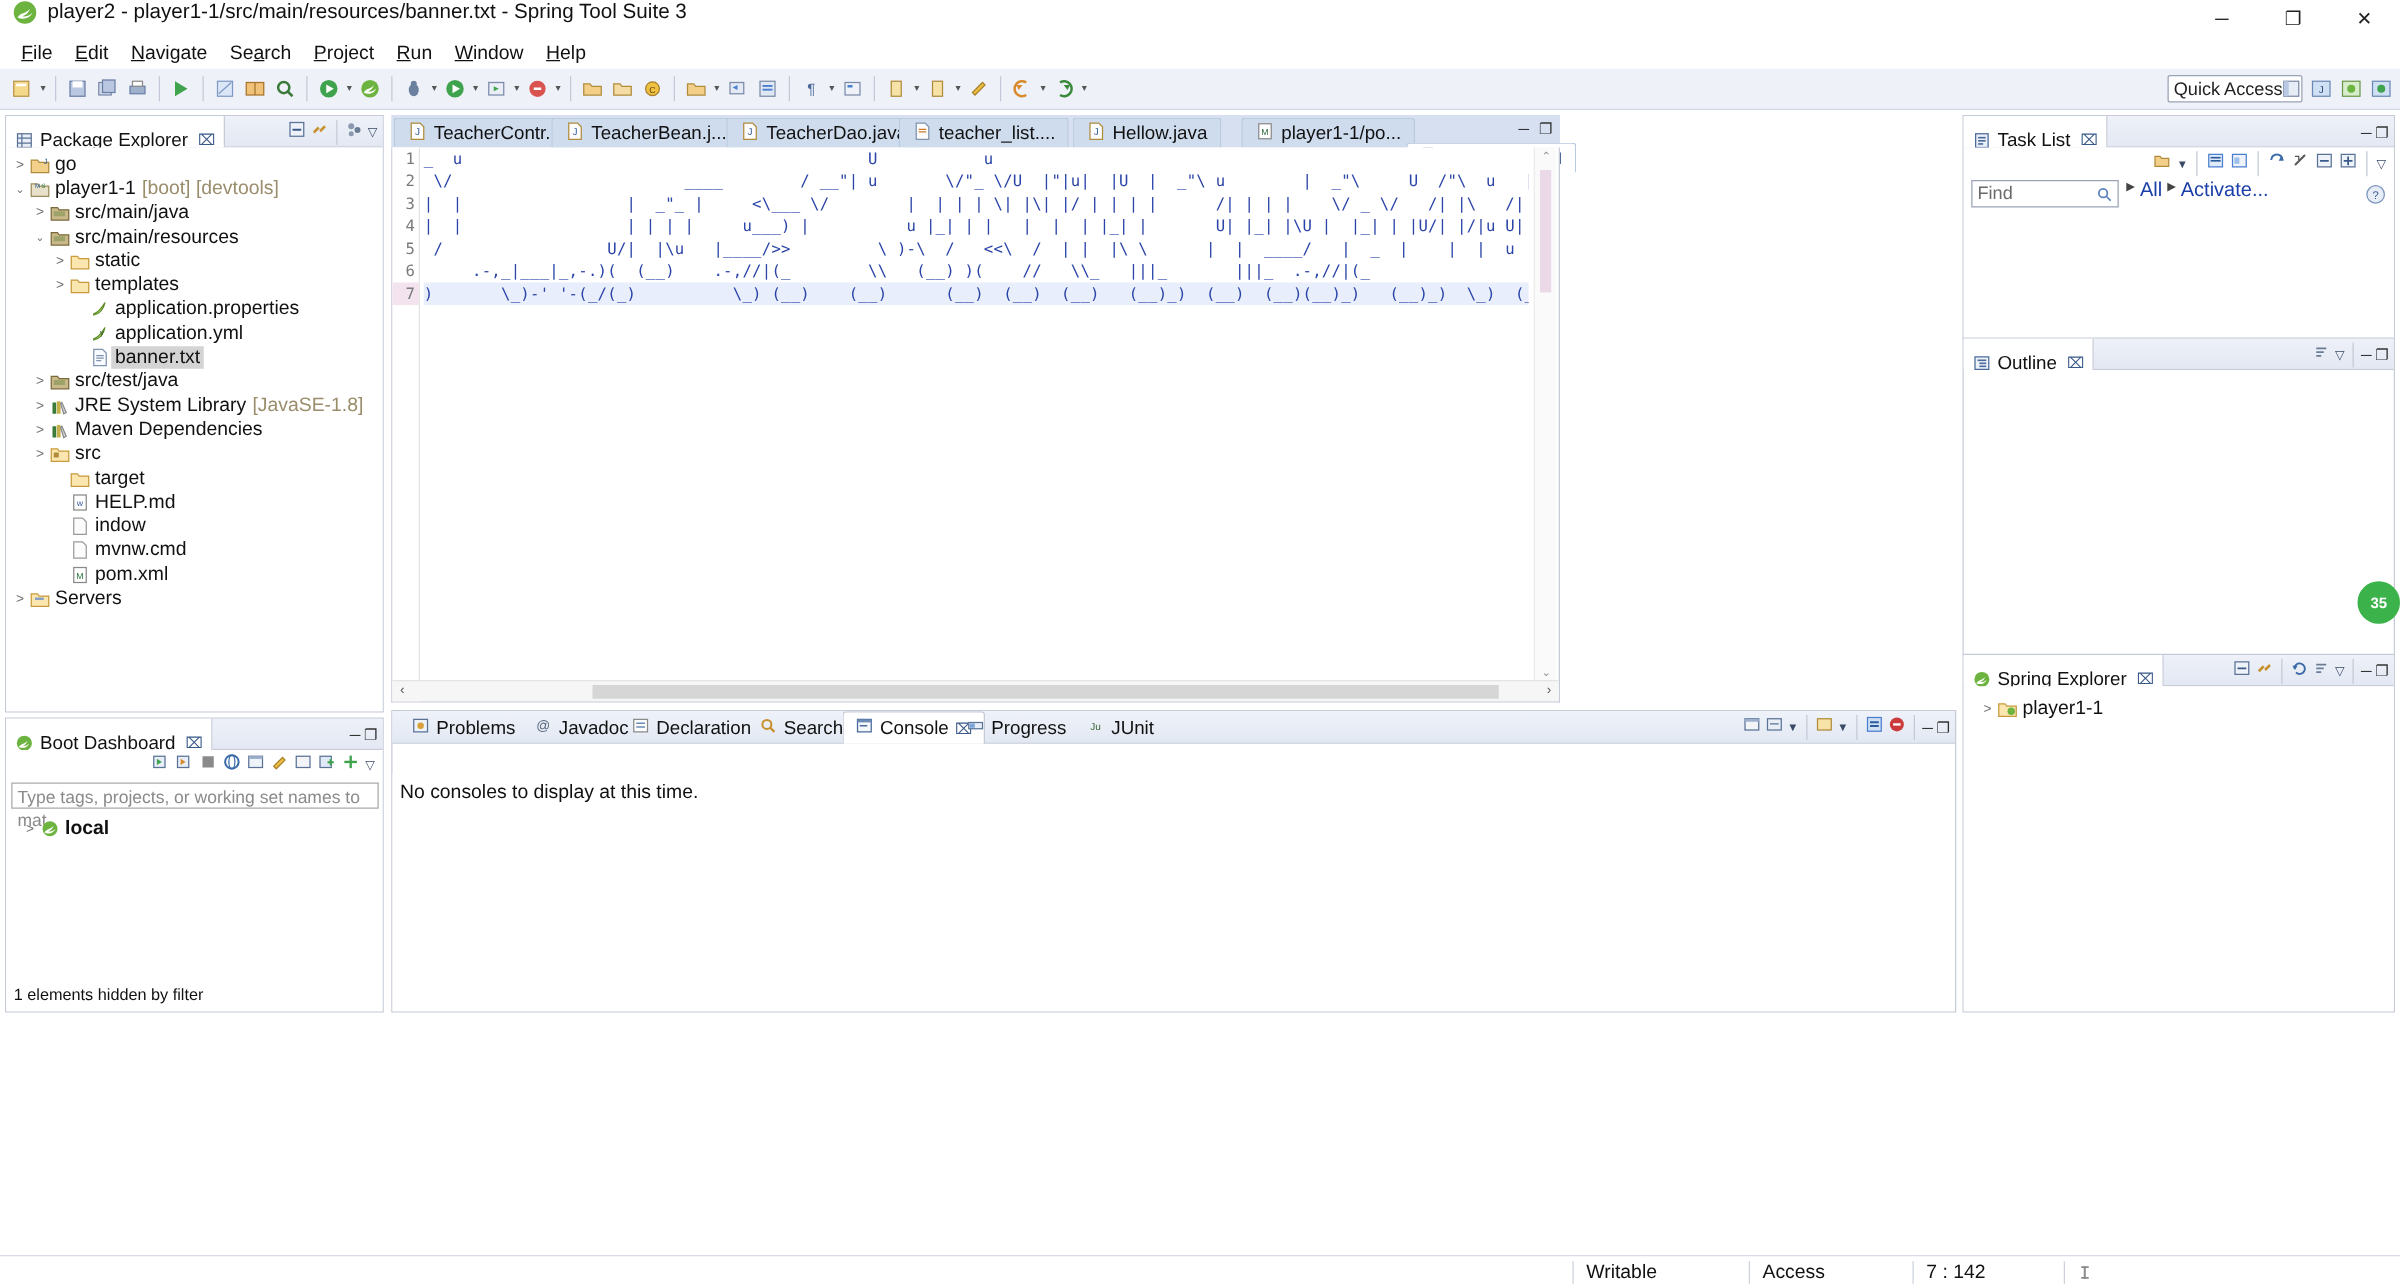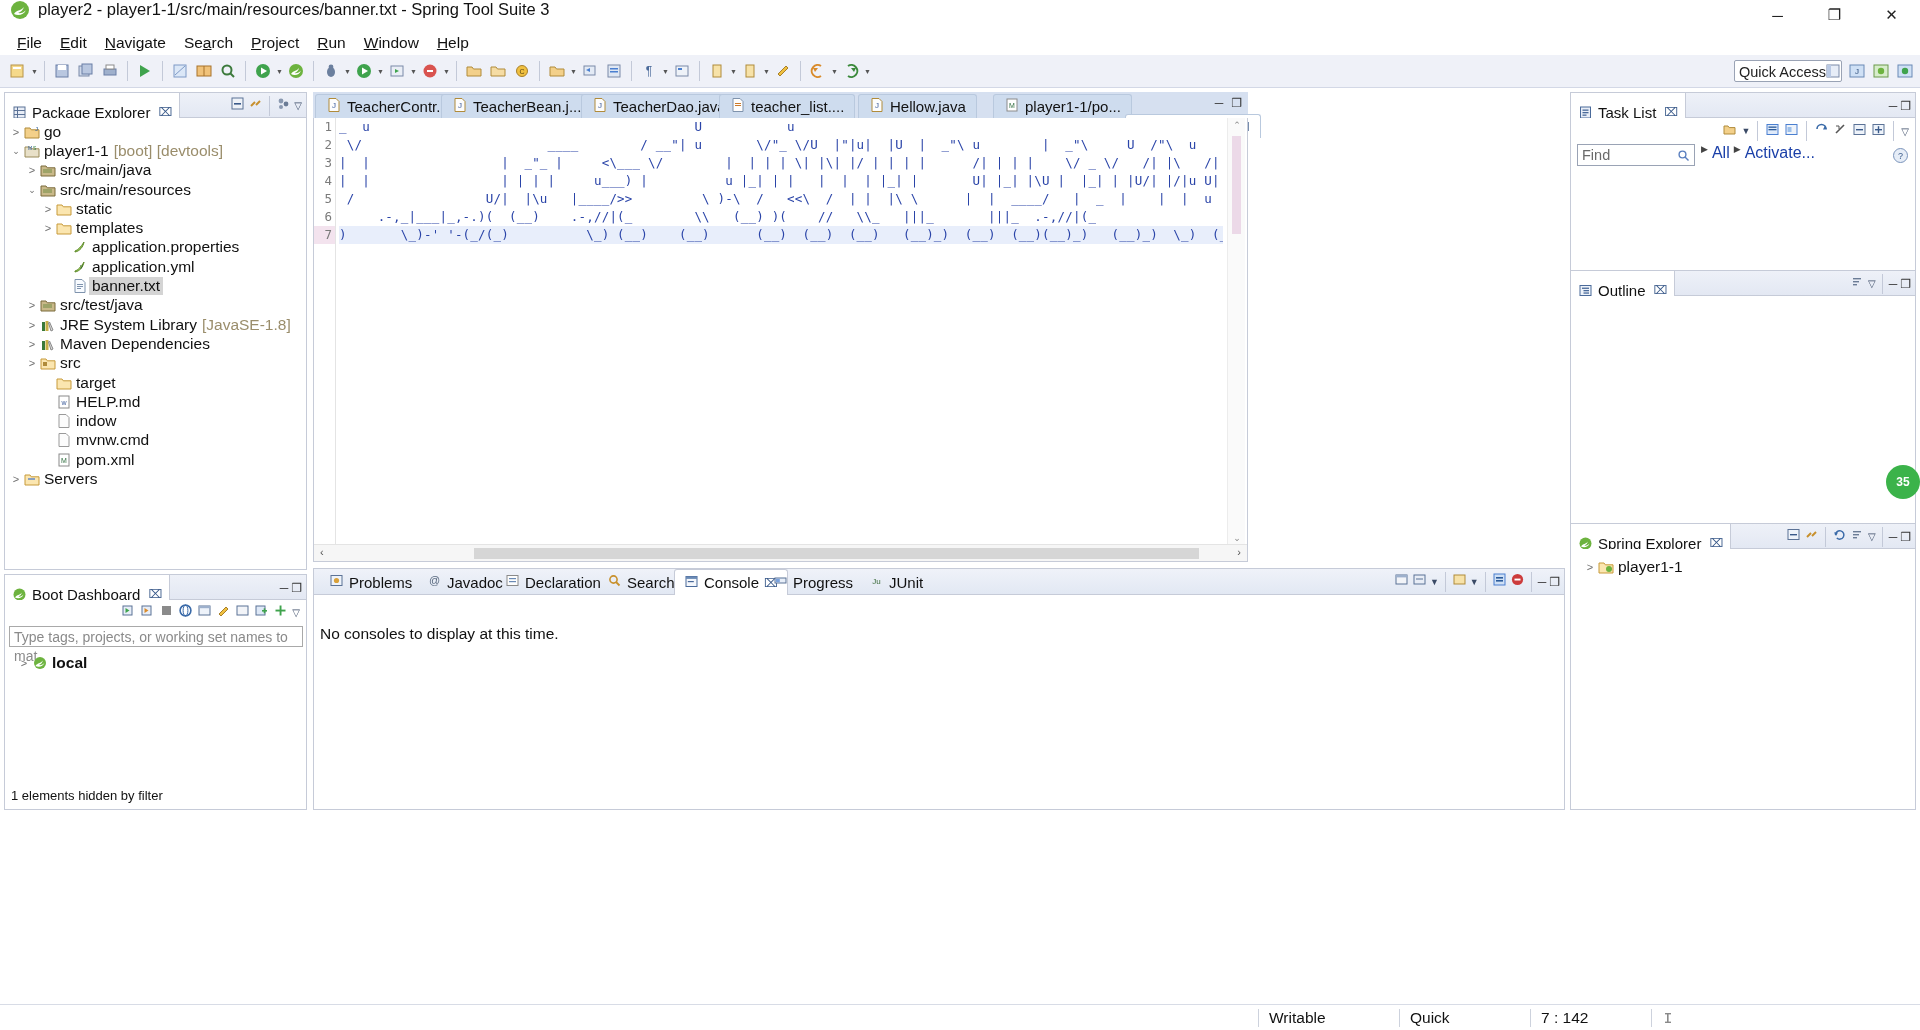--- a/index.html
+++ b/index.html
@@ -1073,21 +1073,21 @@
     </div>
   </div>
 
   <div class="progress-badge">35</div>
 
   <div class="statusbar">
     <div style="width:1258px;"></div>
     <div class="sb-sep"></div>
     <div class="sb-cell" style="width:140px;">Writable</div>
     <div class="sb-sep"></div>
-    <div class="sb-cell" style="width:130px;">Quick</div>
+    <div class="sb-cell" style="width:130px;">Access</div>
     <div class="sb-sep"></div>
     <div class="sb-cell" style="width:120px;">7 : 142</div>
     <div class="sb-sep"></div>
     <div class="sb-cell">
       <svg width="14" height="14" viewBox="0 0 14 14">
           <rect x="5" y="2" width="1.6" height="10" fill="#8a8a8a"></rect>
           <rect x="3" y="2" width="6" height="1.4" fill="#8a8a8a"></rect>
           <rect x="3" y="10.6" width="6" height="1.4" fill="#8a8a8a"></rect>
         </svg>
     </div>

